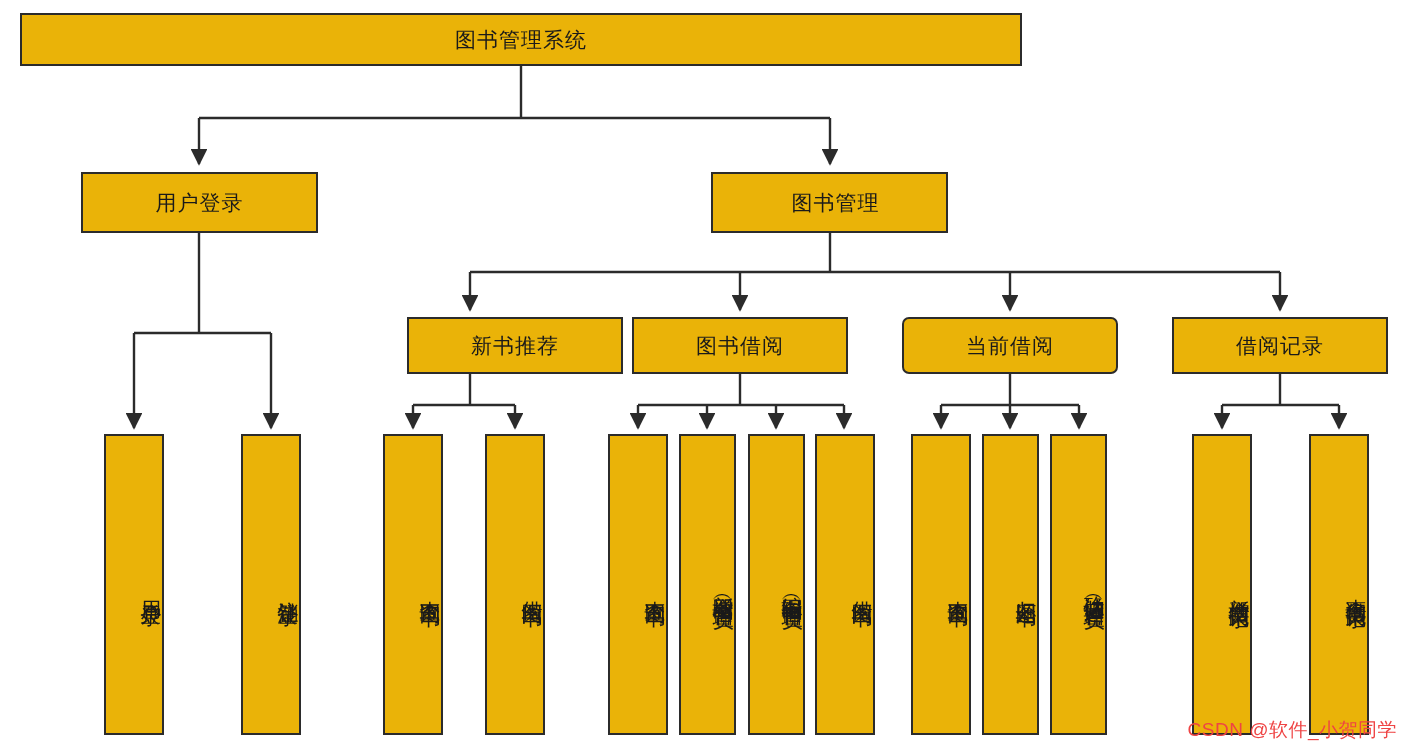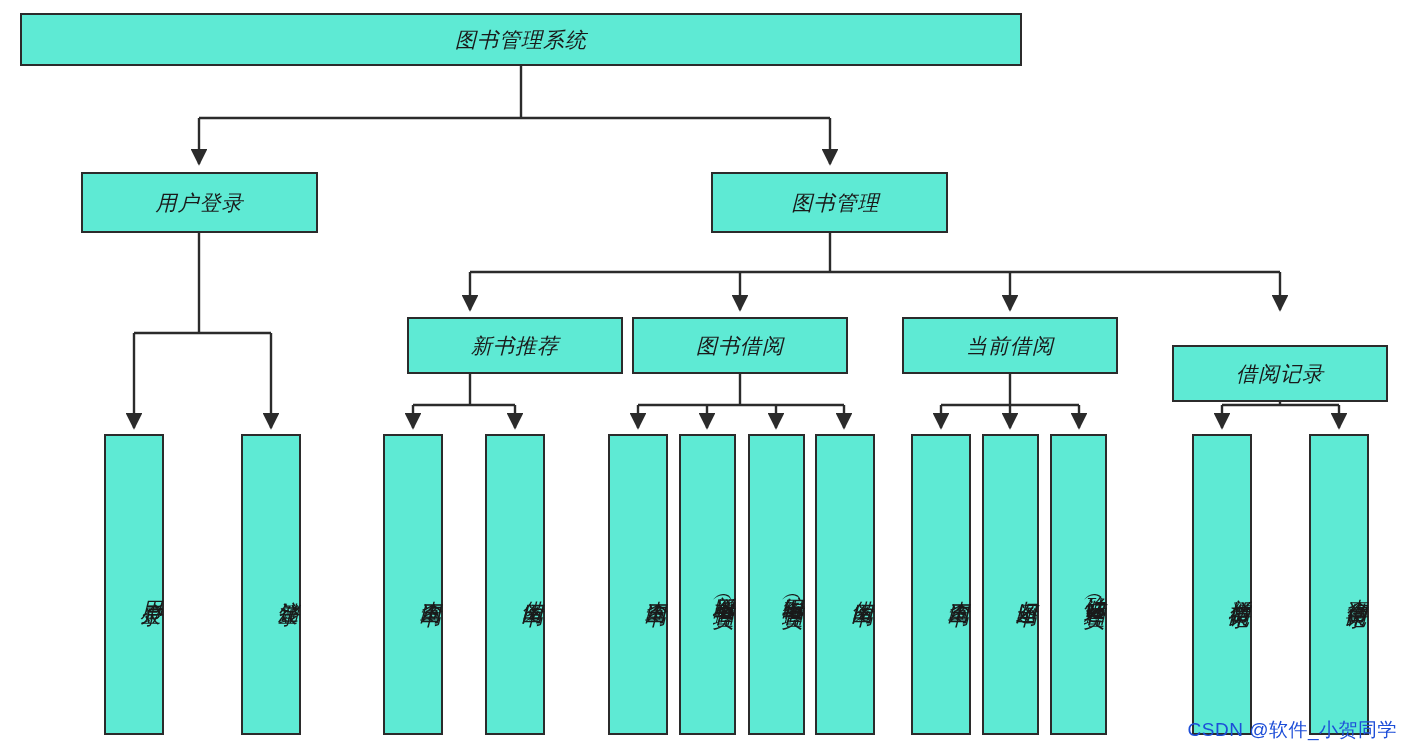--- a/index.html
+++ b/index.html
@@ -14,26 +14,25 @@
     position: relative;
     width: 1405px;
     height: 747px;
     background: #ffffff;
     overflow: hidden;
   }
   .node {
     position: absolute;
     box-sizing: border-box;
     border: 2px solid #2b2b2b;
-    background: #5eead4;
+    background: #eab308;
     display: flex;
     align-items: center;
     justify-content: center;
     color: #1a1a1a;
-    font-style: italic;
   }
   .node.h {
     font-size: 21px;
     letter-spacing: 1px;
   }
   .node.v {
     writing-mode: vertical-rl;
     text-orientation: upright;
     font-size: 21px;
     letter-spacing: 2px;
@@ -52,21 +51,21 @@
     top: 0;
     width: 1405px;
     height: 747px;
     pointer-events: none;
   }
   .watermark {
     position: absolute;
     right: 8px;
     bottom: 4px;
     font-size: 19px;
-    color: #1d4ed8;
+    color: #ef4444;
     white-space: nowrap;
     letter-spacing: 0.5px;
   }
 </style>
 </head>
 <body>
 
 <div id="canvas">
 
   <svg class="links" viewBox="0 0 1405 747">
@@ -119,22 +118,22 @@
     </g>
   </svg>
 
   <div class="node h" style="left:20px; top:13px; width:1002px; height:53px;">图书管理系统</div>
 
   <div class="node h" style="left:81px; top:172px; width:237px; height:61px;">用户登录</div>
   <div class="node h" style="left:711px; top:172px; width:237px; height:61px;padding-left:12px;">图书管理</div>
 
   <div class="node h" style="left:362px; top:317px; width:216px; height:57px;margin-left:45px;">新书推荐</div>
   <div class="node h" style="left:632px; top:317px; width:216px; height:57px;">图书借阅</div>
-  <div class="node h" style="left:902px; top:317px; width:216px; height:57px;">当前借阅</div>
-  <div class="node h" style="left:1172px; top:317px; width:216px; height:57px;margin-top:28px;">借阅记录</div>
+  <div class="node h" style="left:902px; top:317px; width:216px; height:57px;border-radius:7px;">当前借阅</div>
+  <div class="node h" style="left:1172px; top:317px; width:216px; height:57px;">借阅记录</div>
 
   <div class="node v" style="left:104px; top:434px; width:60px; height:301px;">
     <span class="vtxt">用户登录</span>
   </div>
   <div class="node v" style="left:241px; top:434px; width:60px; height:301px;">
     <span class="vtxt">注销登录</span>
   </div>
 
   <div class="node v" style="left:383px; top:434px; width:60px; height:301px;">
     <span class="vtxt">查询图书</span>

